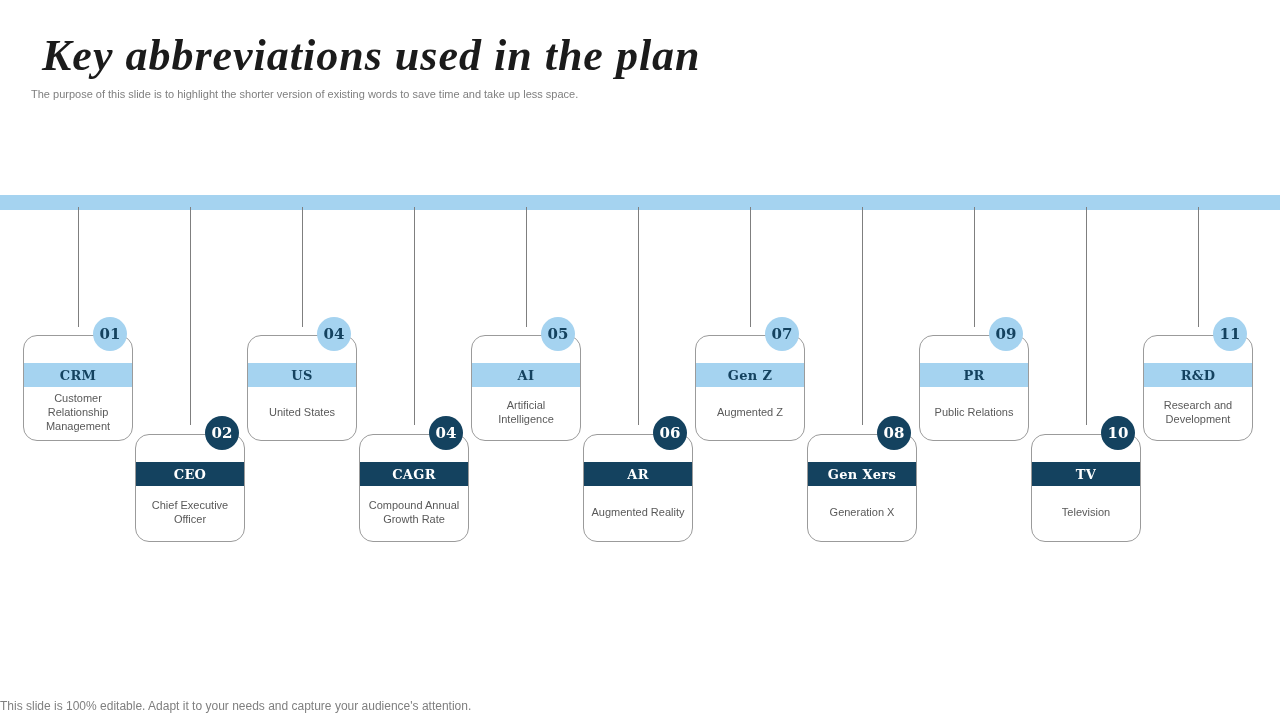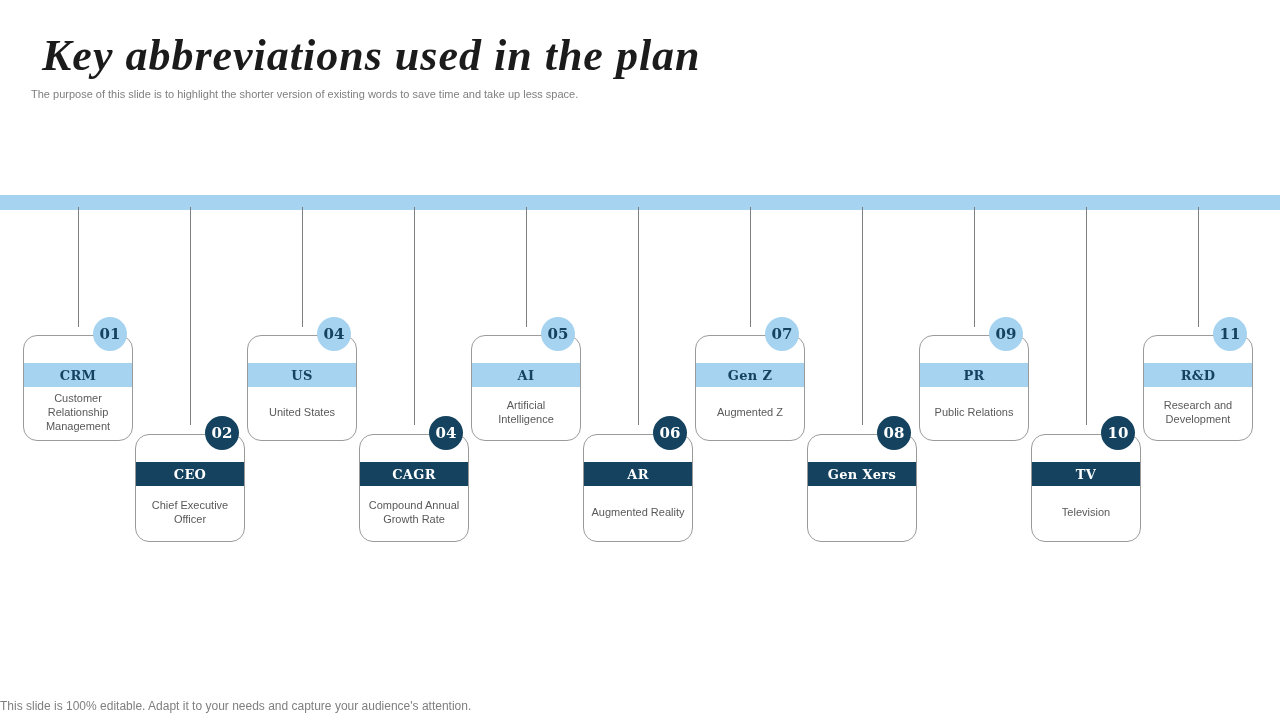--- a/index.html
+++ b/index.html
@@ -155,20 +155,21 @@
 
   <div class="item bottom" style="left: 807px;">
     <div class="drop-line"></div>
     <div class="badge">
       <span>08</span>
     </div>
     <div class="card">
       <div class="card-header">
         <span>Gen Xers</span>
       </div>
+      <div class="card-body">Generation X</div>
     </div>
   </div>
 
   <div class="item top" style="left: 919px;">
     <div class="drop-line"></div>
     <div class="badge">
       <span>09</span>
     </div>
     <div class="card">
       <div class="card-header">

